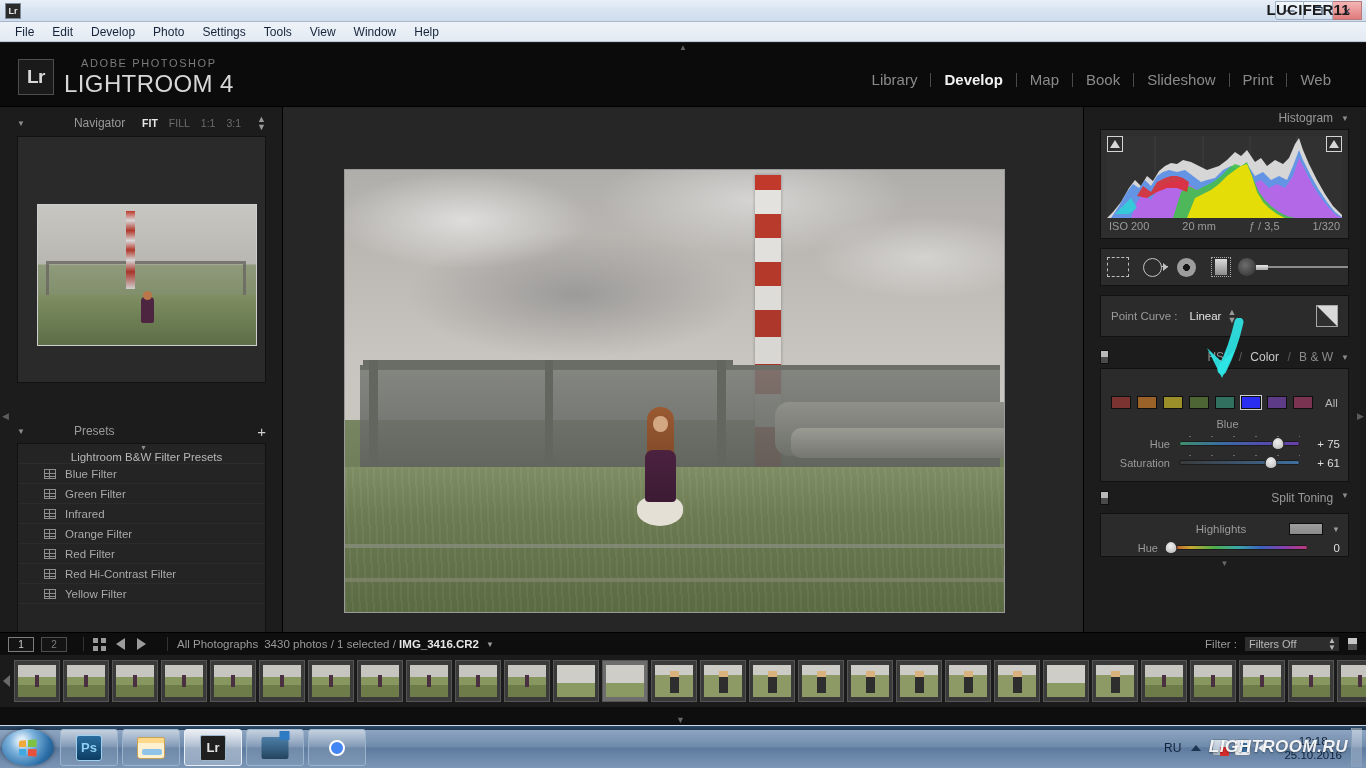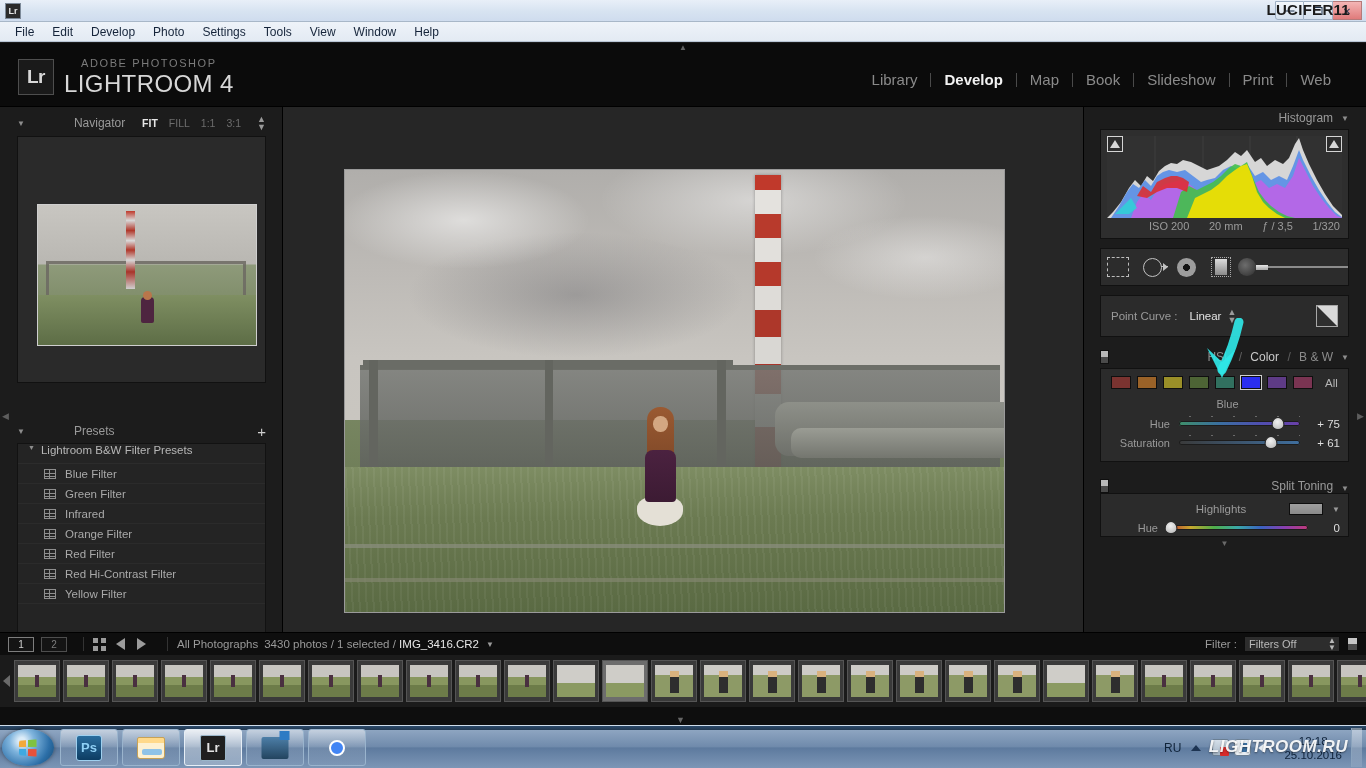--- a/index.html
+++ b/index.html
@@ -155,22 +155,22 @@
   #nav-sep{ position:absolute; left:6px; right:6px; top:358px; height:1px; background:#2e2e2e;}
 
   
   #presets-head{ position:absolute; left:0; top:313px; width:261px; }
   .plus{ color:#cfcfcf; font-size:15px; line-height:15px; }
   #presets-list{
     position:absolute; left:6px; right:6px; top:336px; height:222px;
     background:#242424; border:1px solid #121212; overflow:hidden;
   }
   .preset-group{
-    height:20px; display:flex; padding-left:10px;
-    color:#b7b7b7; font-size:11.5px; border-bottom:1px solid #2c2c2c;
+    height:20px; display:flex; align-items:center; padding-left:10px;
+    color:#b7b7b7; font-size:11.5px; border-bottom:1px solid #2c2c2c;flex-direction:column;
   }
   .preset-group .tri{ margin-right:6px; font-size:7px;}
   .preset-row{
     height:20px; display:flex; align-items:center; padding-left:26px;
     color:#a9a9a9; font-size:11.5px; border-bottom:1px solid #2b2b2b;
   }
   .preset-icon{
     width:12px; height:10px; margin-right:9px; border:1px solid #8f8f8f;
     background:
       linear-gradient(#8f8f8f,#8f8f8f) 0 3px/100% 1px no-repeat,
@@ -273,21 +273,21 @@
     margin:0 6px; height:110px; background:#2e2e2e; border:1px solid #111; position:relative; overflow:hidden;
   }
   #hist-canvas{ position:absolute; left:6px; right:6px; top:6px; height:82px; background:#313131; overflow:hidden;}
   .clipbox{ position:absolute; top:0; width:16px; height:16px; border:1px solid #d5d5d5; background:#2d2d2d;}
   .clipbox.l{ left:0; } .clipbox.r{ right:0; }
   .clipbox i{ position:absolute; left:2px; top:3px; width:0;height:0;
     border-left:5px solid transparent; border-right:5px solid transparent; border-bottom:8px solid #d8d8d8;}
   #hist-info{
     position:absolute; left:8px; right:8px; bottom:4px; height:16px;
     display:flex; justify-content:space-between; align-items:center;
-    color:#9b9b9b; font-size:11px;margin-left:40px;
+    color:#9b9b9b; font-size:11px;
   }
 
   #tool-strip{
     margin:9px 6px 0 6px; height:38px; background:#2c2c2c; border:1px solid #111;
     display:flex; align-items:center; gap:0;
   }
   .tool{ width:47px; height:38px; display:flex; align-items:center; justify-content:center; }
   .t-crop{ width:22px;height:20px; border:1px dashed #bdbdbd;}
   .t-spot{ width:19px;height:19px; border:1px solid #c2c2c2; border-radius:50%; position:relative;}
   .t-spot:after{content:"";position:absolute; right:-7px; top:7px; width:7px;height:1px;background:#c2c2c2;}
@@ -315,38 +315,38 @@
     background:linear-gradient(45deg,#2f2f2f 48%,#d9d9d9 52%);}
 
   #hsl-head{ margin-top:9px; display:flex; align-items:center; padding:0 6px; height:22px;}
   .switch{ width:9px;height:14px; background:linear-gradient(180deg,#b8b8b8 0 50%,#4a4a4a 50% 100%);
     border:1px solid #0f0f0f;}
   #hsl-tabs{ flex:1; text-align:right; color:#8c8c8c; font-size:12px; }
   #hsl-tabs b{ color:#c9c9c9; font-weight:normal;}
   #hsl-tabs .sl{ color:#606060; margin:0 5px;}
 
   #hsl-body{ margin:0 6px; background:#2b2b2b; border:1px solid #111; padding:7px 0 9px 0;}
-  #swatch-row{ display:flex; align-items:flex-end; justify-content:center; gap:6px; }
+  #swatch-row{ display:flex; align-items:flex-end; justify-content:center; gap:6px;margin-top:20px; }
   .sw{ width:20px; height:13px; border:1px solid #0f0f0f; }
   .sw.sel{ outline:1px solid #cfcfcf; }
   #sw-all{ color:#b5b5b5; font-size:11.5px; margin-left:6px;}
   #channel-name{ text-align:center; color:#9a9a9a; font-size:11px; margin:9px 0 4px 0; padding-left:6px;}
   .slider-row{ display:flex; align-items:center; height:19px; padding:0 8px 0 6px;}
   .sl-label{ width:72px; text-align:right; color:#9a9a9a; font-size:11px; padding-right:9px;}
   .sl-track{ flex:1; height:5px; border-radius:3px; position:relative;
     background:#4a4a4a; box-shadow:inset 0 0 0 1px #1c1c1c;}
   .sl-track .dots{ position:absolute; left:0; right:0; top:-6px; height:3px;
     background-image:radial-gradient(#6a6a6a 1px, transparent 1px); background-size:22px 3px;}
   .sl-knob{ position:absolute; top:-4px; width:13px; height:13px;
     background:radial-gradient(circle at 45% 35%, #f0f0f0, #b5b5b5);
     border:1px solid #2b2b2b; border-radius:50% 50% 50% 50%/ 60% 60% 40% 40%;
     transform:translateX(-50%);}
   .sl-val{ width:40px; text-align:right; color:#dedede; font-size:11.5px;}
 
-  #split-head{ margin-top:9px; display:flex; align-items:flex-end; padding:0 6px; height:22px;}
+  #split-head{ margin-top:9px; display:flex; align-items:flex-start; padding:0 6px; height:22px;}
   #split-title{ flex:1; text-align:right; color:#9a9a9a; font-size:12px;}
   #split-body{ margin:0 6px; background:#2b2b2b; border:1px solid #111; padding:6px 0 4px 0; height:44px; overflow:hidden;}
   #hl-row{ display:flex; align-items:center; height:18px; padding:0 8px;}
   #hl-label{ flex:1; text-align:center; color:#9a9a9a; font-size:11.5px; padding-left:44px;}
   #hl-swatch{ width:34px; height:12px; border:1px solid #0d0d0d;
     background:linear-gradient(180deg,#9e9e9e,#8a8a8a);}
   #hl-caret{ color:#9a9a9a; font-size:8px; margin-left:9px;}
   #bottom-caret{ text-align:center; color:#6a6a6a; font-size:8px; margin-top:2px;}
 
   #right-footer{
@@ -365,21 +365,21 @@
     background:
       linear-gradient(#9b9b9b,#9b9b9b) 0 0/5px 5px no-repeat,
       linear-gradient(#9b9b9b,#9b9b9b) 8px 0/5px 5px no-repeat,
       linear-gradient(#9b9b9b,#9b9b9b) 0 8px/5px 5px no-repeat,
       linear-gradient(#9b9b9b,#9b9b9b) 8px 8px/5px 5px no-repeat;}
   .arr{ width:0;height:0;border-top:6px solid transparent;border-bottom:6px solid transparent; margin-right:12px;}
   .arr.l{ border-right:9px solid #9b9b9b;}
   .arr.r{ border-left:9px solid #9b9b9b;}
   #fs-source{ margin-right:6px; }
   #fs-count{ color:#9a9a9a; }
-  #fs-count b{ color:#e7e7e7; font-weight:normal; }
+  #fs-count b{ color:#e7e7e7; font-weight:bold; }
   #fs-caret{ color:#9a9a9a; font-size:8px; margin-left:7px;}
   #fs-filter{ margin-left:auto; display:flex; align-items:center; gap:7px;}
   #filter-select{
     width:96px; height:16px; background:#2d2d2d; border:1px solid #0d0d0d;
     color:#b9b9b9; font-size:11px; display:flex; align-items:center; padding:0 4px; position:relative;
   }
   #filter-select .stp{ position:absolute; right:3px; font-size:8px; color:#b9b9b9; line-height:7px;}
   #filter-sw{ width:11px; height:14px; background:linear-gradient(180deg,#c6c6c6 0 50%,#4a4a4a 50% 100%); border:1px solid #0d0d0d;}
 
   #fs-thumbs{

